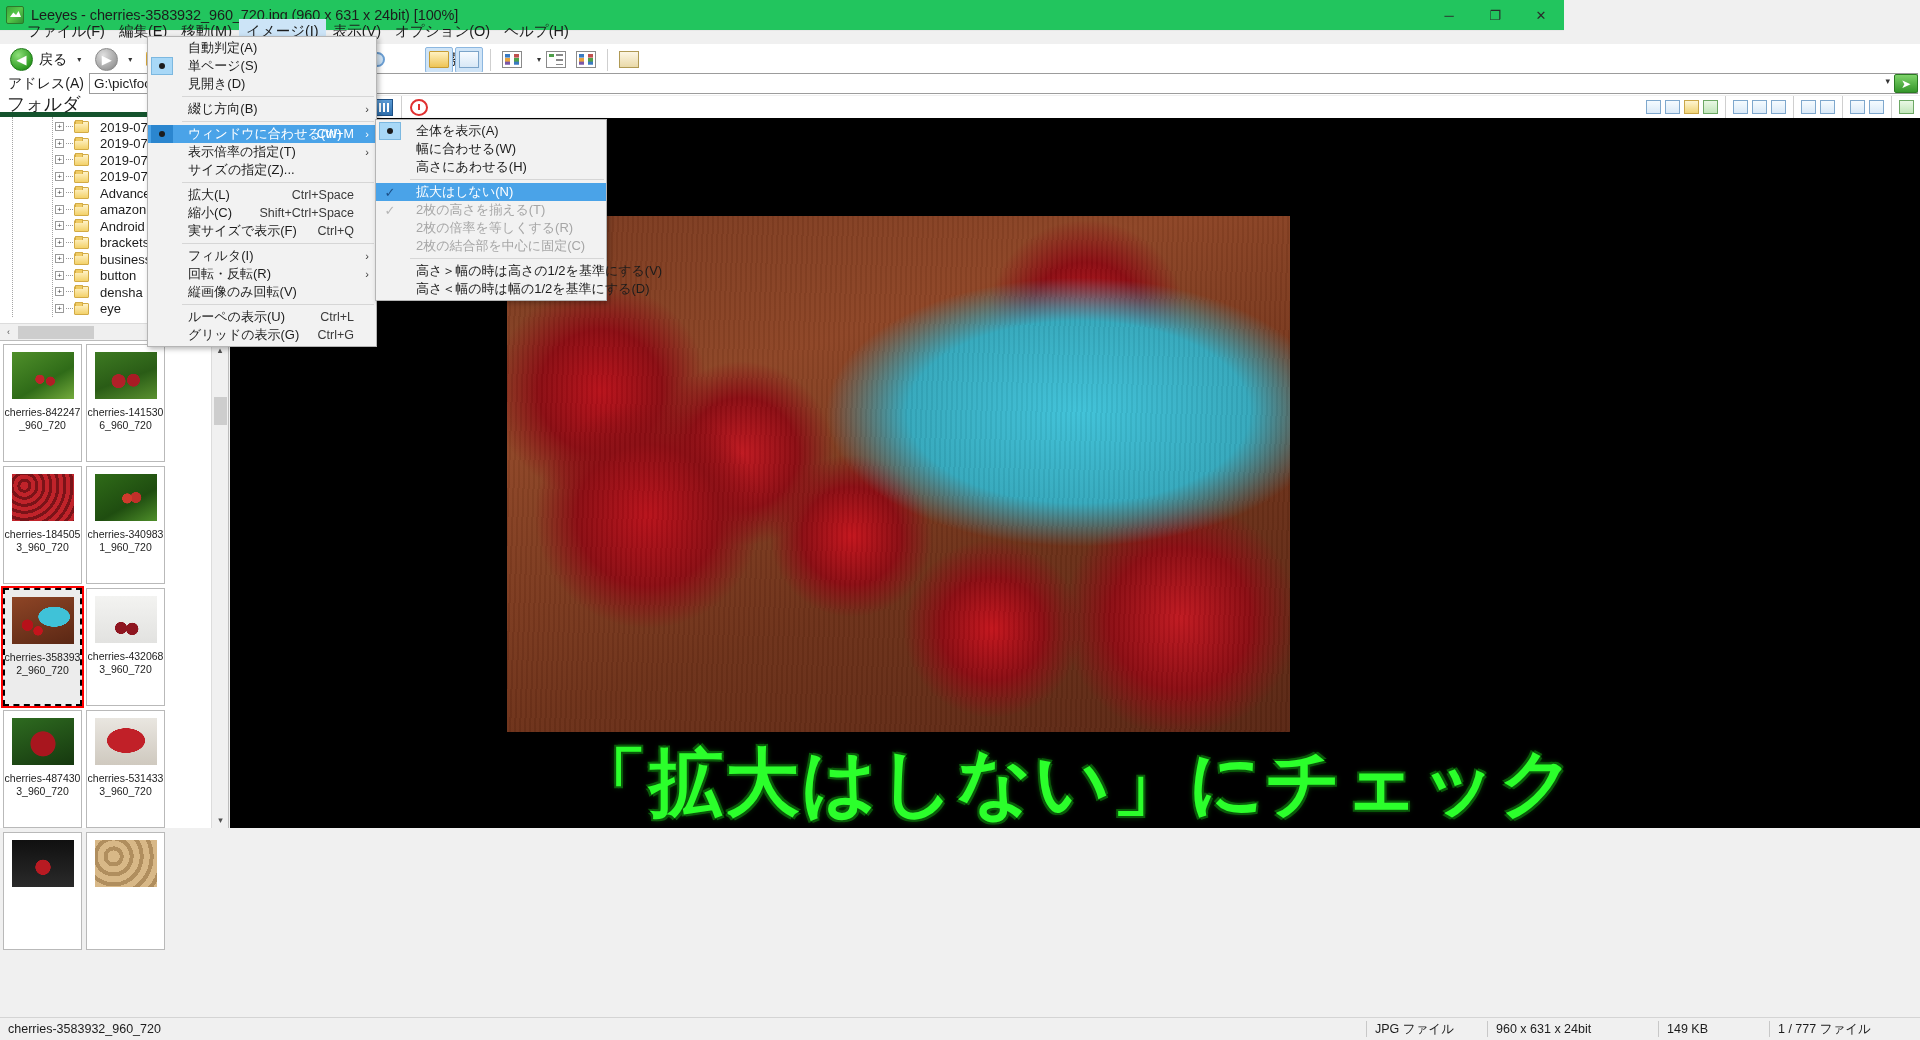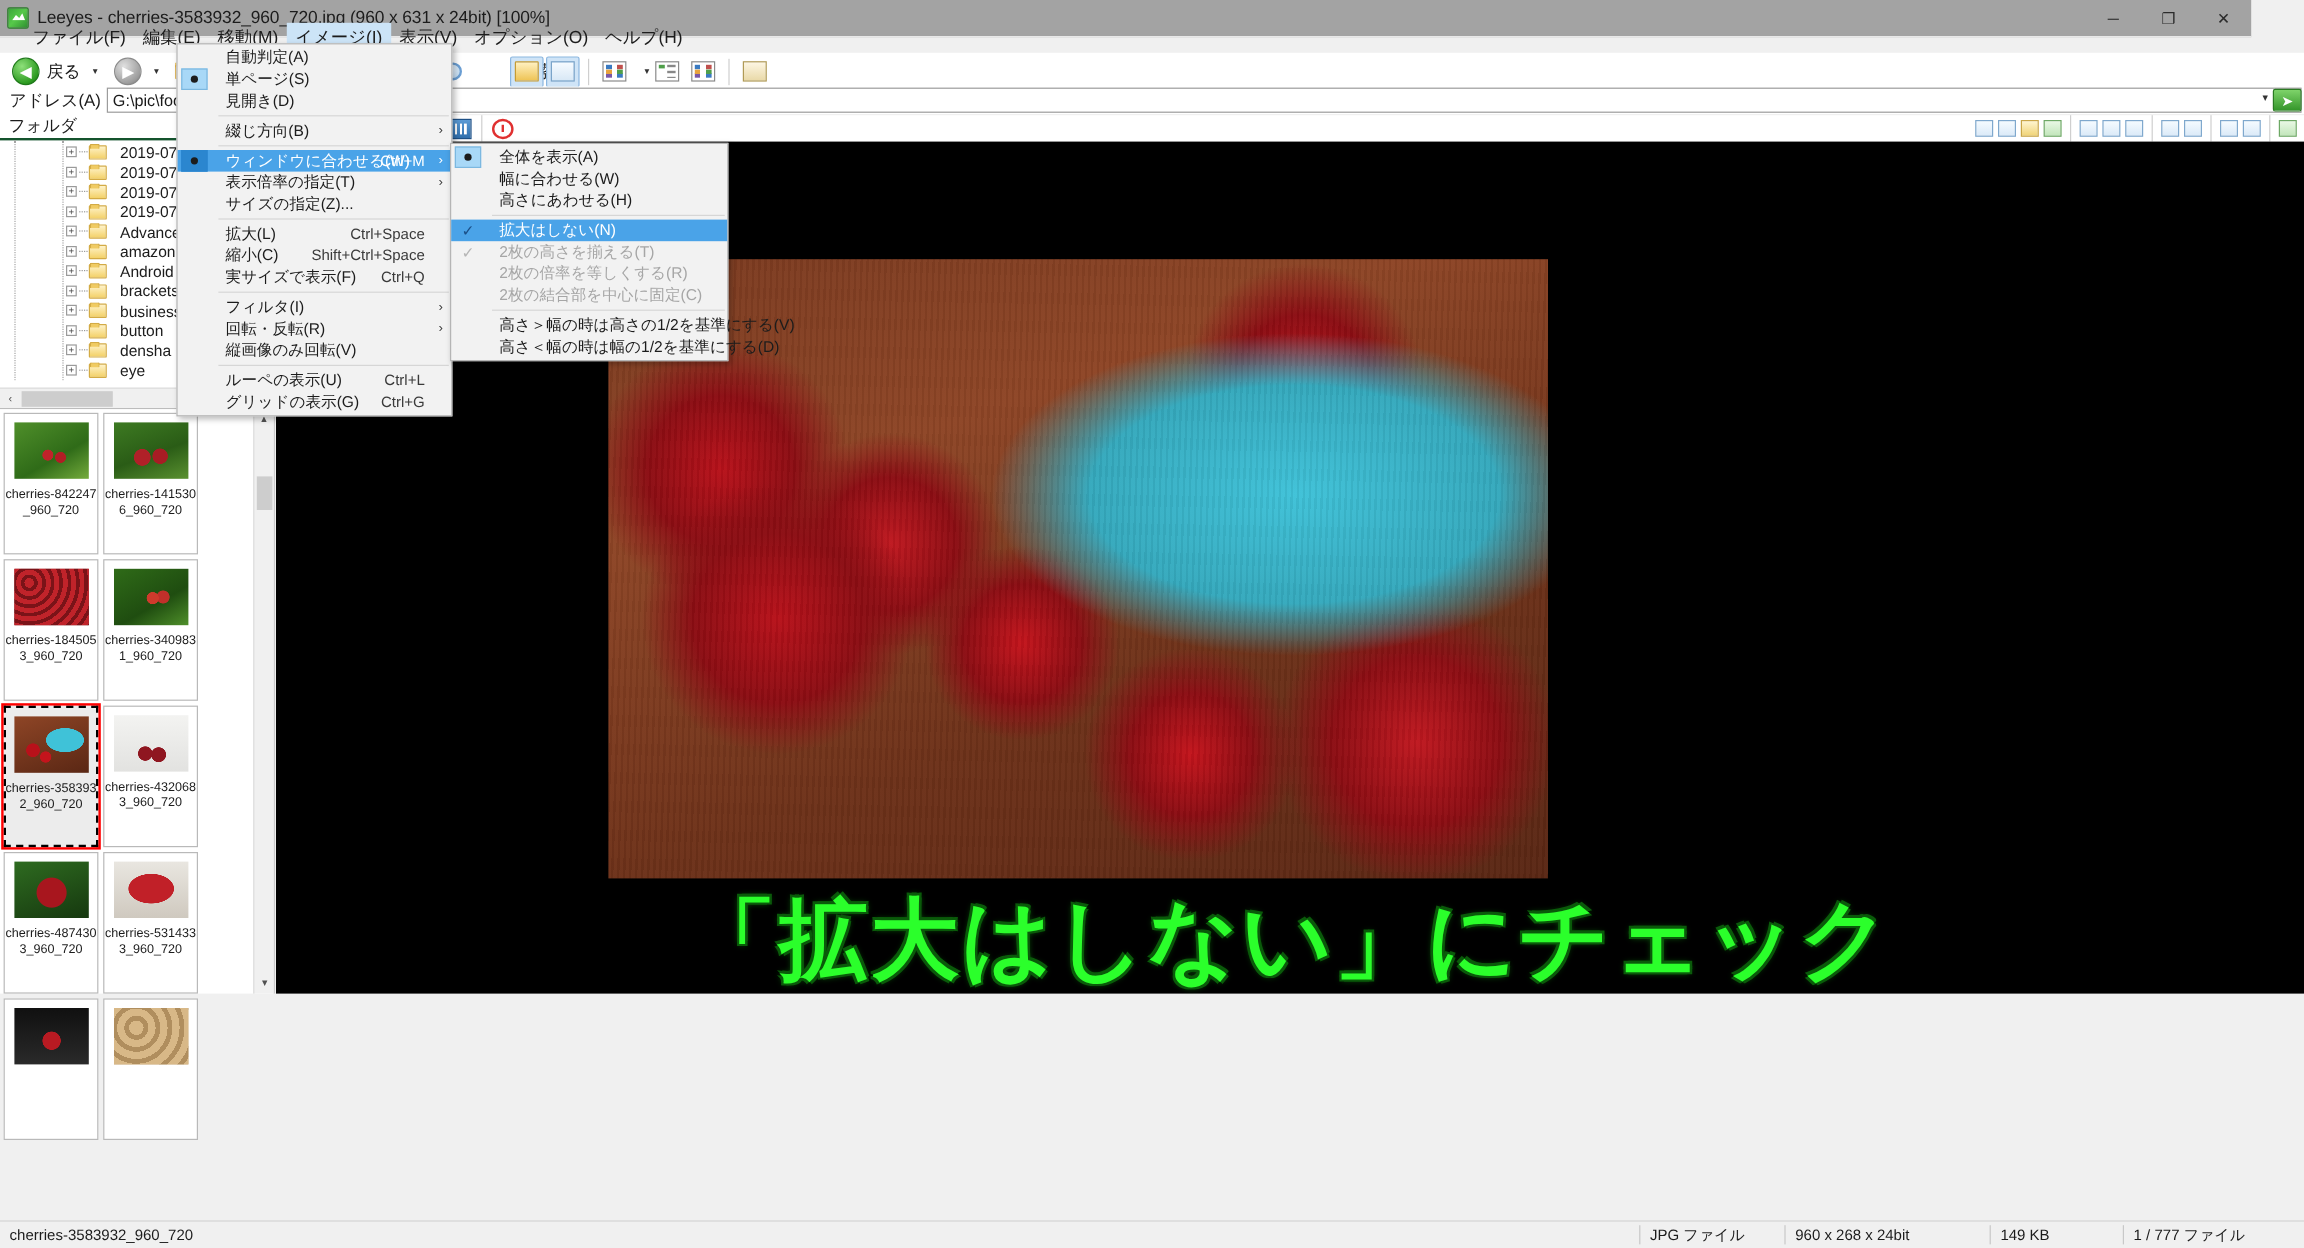--- a/index.html
+++ b/index.html
@@ -12,22 +12,22 @@
   }
   #app {
     position: relative;
     width: 1920px; height: 1040px;
     background: #f0f0f0;
   }
 
   
   .titlebar {
     position: absolute; top: 0; left: 0;
-    width: 1876px; height: 31px;
-    background: #a3a3a3;
+    width: 1564px; height: 31px;
+    background: #22c55e;
     display: flex; align-items: center;
     border-bottom: 1px solid #e8e8e8;
   }
   .title-icon {
     width: 18px; height: 18px; margin-left: 6px; margin-right: 7px;
     position: relative;
     background: linear-gradient(135deg,#3aa63a 0%, #57c94a 48%, #2f8f30 100%);
     border-radius: 2px;
     border: 1px solid #2b7a2b;
   }
@@ -188,22 +188,22 @@
   
   .folder-panel {
     position: absolute; left: 0; top: 95px;
     width: 229px; height: 246px;
     background: #ffffff;
     border-right: 1px solid #bcbcbc;
     border-bottom: 1px solid #bcbcbc;
   }
   .folder-header {
     height: 22px; display: flex; align-items: center;
-    padding-left: 7px; font-size: 14px; color: #1c1c1c;
-    background: #fff; border-bottom: 2px solid #14532d;
+    padding-left: 7px; font-size: 18px; color: #1c1c1c;
+    background: #fff; border-bottom: 5px solid #14532d;
   }
   .tree {
     position: relative; height: 200px; overflow: hidden;
     padding-top: 2px;
   }
   .tree-row {
     height: 16.5px; display: flex; align-items: center;
     font-size: 13px; color: #1c1c1c; white-space: nowrap;
     padding-left: 52px; position: relative;
   }
@@ -678,21 +678,21 @@
   </div>
 
   <div class="caption">「拡大はしない」にチェック</div>
 
   <div class="statusbar">
     <div class="sb-cell">cherries-3583932_960_720</div>
     <div style="flex:1"></div>
     <div class="sb-div"></div>
     <div class="sb-cell" style="width:120px;">JPG ファイル</div>
     <div class="sb-div"></div>
-    <div class="sb-cell" style="width:170px;">960 x 268 x 24bit</div>
+    <div class="sb-cell" style="width:170px;">960 x 631 x 24bit</div>
     <div class="sb-div"></div>
     <div class="sb-cell" style="width:110px;">149 KB</div>
     <div class="sb-div"></div>
     <div class="sb-cell" style="width:150px;">1 / 777 ファイル</div>
   </div>
 
   <div class="menu menu-main" id="menu-main">
       <div class="mi">
         <span>自動判定(A)</span>
       </div>

